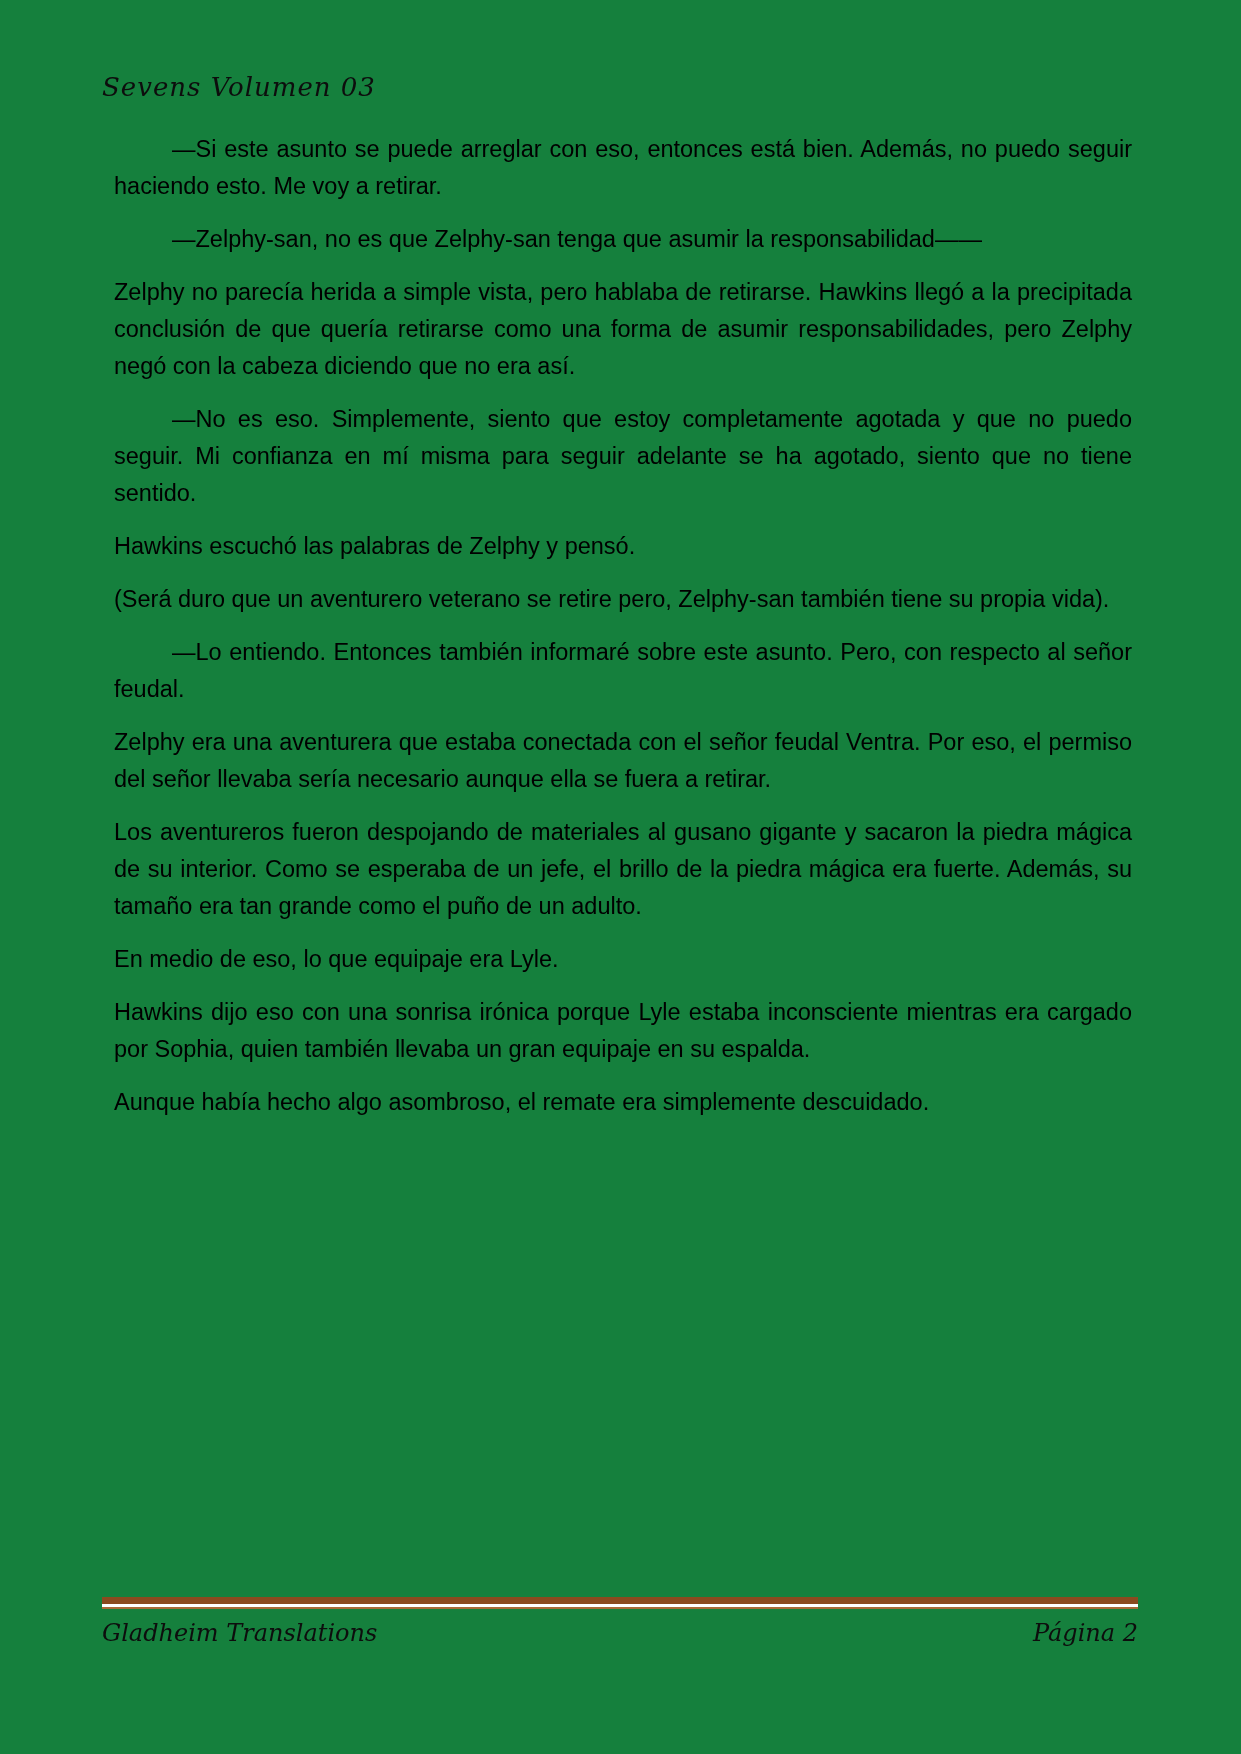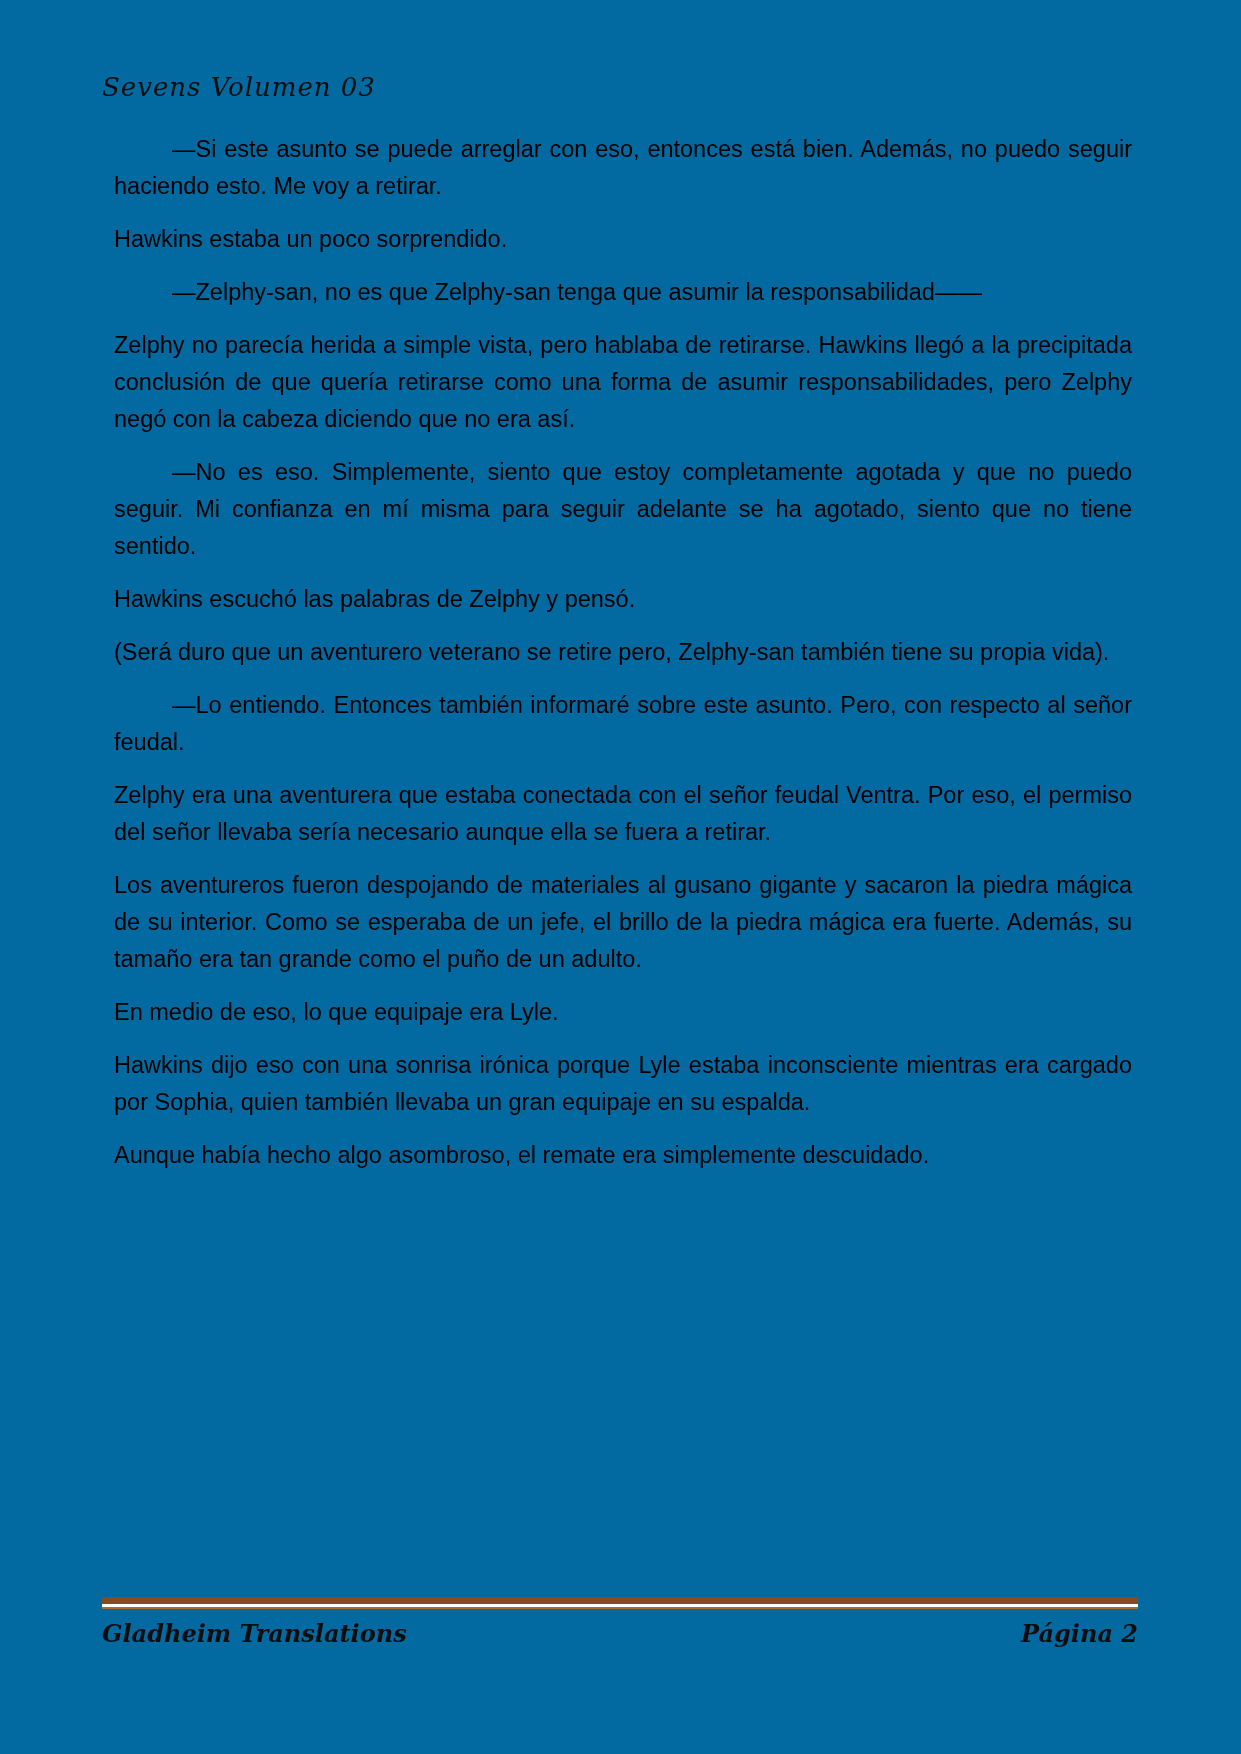--- a/index.html
+++ b/index.html
@@ -4,21 +4,21 @@
 <style>
   html, body {
     margin: 0;
     padding: 0;
     background: #ffffff;
   }
   .page {
     position: relative;
     width: 1241px;
     height: 1754px;
-    background: #0369a1;
+    background: #15803d;
     overflow: hidden;
     font-family: "Liberation Sans", sans-serif;
     color: #000000;
   }
   .header {
     position: absolute;
     top: 72px;
     left: 102px;
     width: 1036px;
   }
@@ -43,21 +43,20 @@
     color: #000000;
   }
   .para.dialogue {
     text-indent: 58px;
   }
   .footer {
     position: absolute;
     left: 102px;
     top: 1597px;
     width: 1036px;
-    font-weight: bold;
   }
   .footer-rule-thick {
     height: 7px;
     background: #8a4a1f;
   }
   .footer-rule-gap {
     height: 3px;
     background: #ffffff;
   }
   .footer-rule-thin {
@@ -79,21 +78,20 @@
 <body>
 
 <div class="page">
 
   <div class="header">
     <span class="header-title">Sevens Volumen 03</span>
   </div>
 
   <div class="content">
     <p class="para dialogue">—Si este asunto se puede arreglar con eso, entonces está bien. Además, no puedo seguir haciendo esto. Me voy a retirar.</p>
-    <p class="para narration">Hawkins estaba un poco sorprendido.</p>
     <p class="para dialogue">—Zelphy-san, no es que Zelphy-san tenga que asumir la responsabilidad——</p>
     <p class="para narration">Zelphy no parecía herida a simple vista, pero hablaba de retirarse. Hawkins llegó a la precipitada conclusión de que quería retirarse como una forma de asumir responsabilidades, pero Zelphy negó con la cabeza diciendo que no era así.</p>
     <p class="para dialogue">—No es eso. Simplemente, siento que estoy completamente agotada y que no puedo seguir. Mi confianza en mí misma para seguir adelante se ha agotado, siento que no tiene sentido.</p>
     <p class="para narration">Hawkins escuchó las palabras de Zelphy y pensó.</p>
     <p class="para narration">(Será duro que un aventurero veterano se retire pero, Zelphy-san también tiene su propia vida).</p>
     <p class="para dialogue">—Lo entiendo. Entonces también informaré sobre este asunto. Pero, con respecto al señor feudal.</p>
     <p class="para narration">Zelphy era una aventurera que estaba conectada con el señor feudal Ventra. Por eso, el permiso del señor llevaba sería necesario aunque ella se fuera a retirar.</p>
     <p class="para narration">Los aventureros fueron despojando de materiales al gusano gigante y sacaron la piedra mágica de su interior. Como se esperaba de un jefe, el brillo de la piedra mágica era fuerte. Además, su tamaño era tan grande como el puño de un adulto.</p>
     <p class="para narration">En medio de eso, lo que equipaje era Lyle.</p>
     <p class="para narration">Hawkins dijo eso con una sonrisa irónica porque Lyle estaba inconsciente mientras era cargado por Sophia, quien también llevaba un gran equipaje en su espalda.</p>

